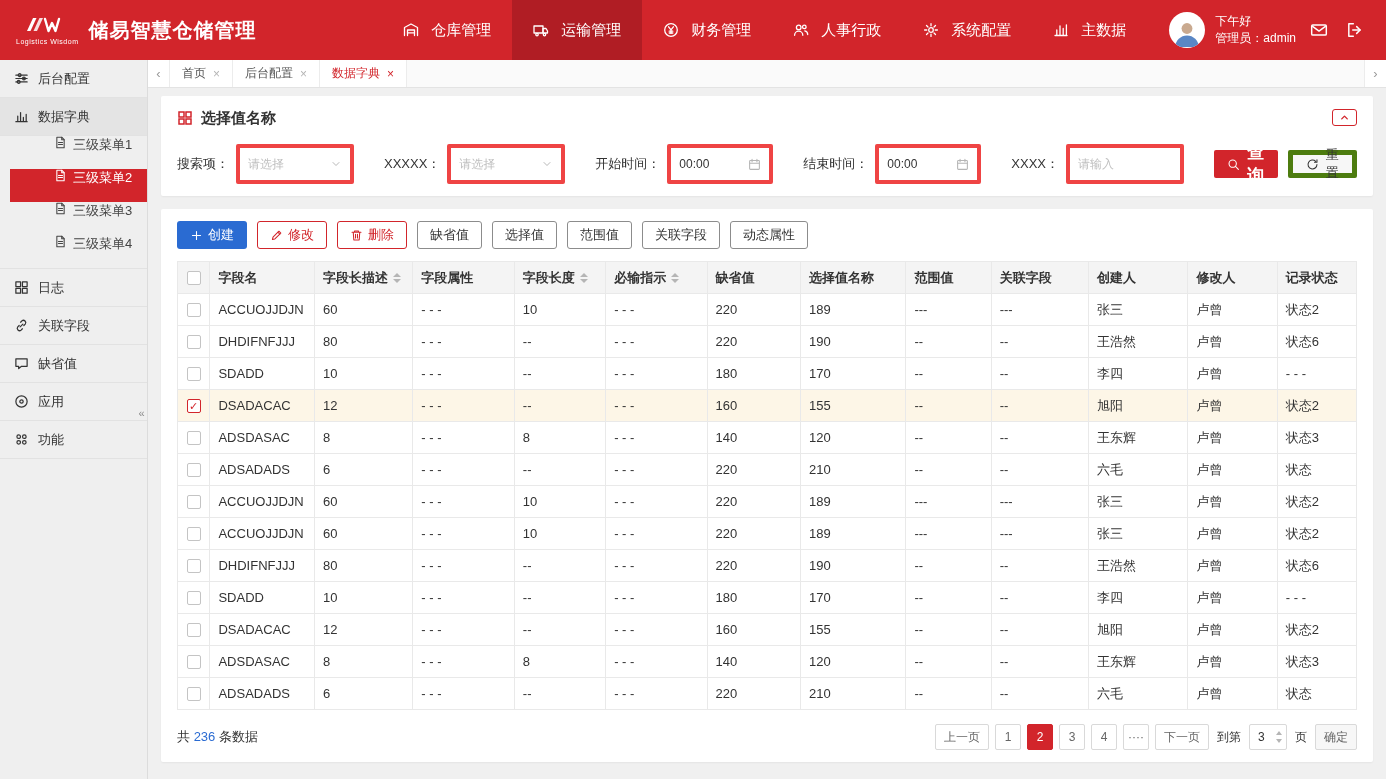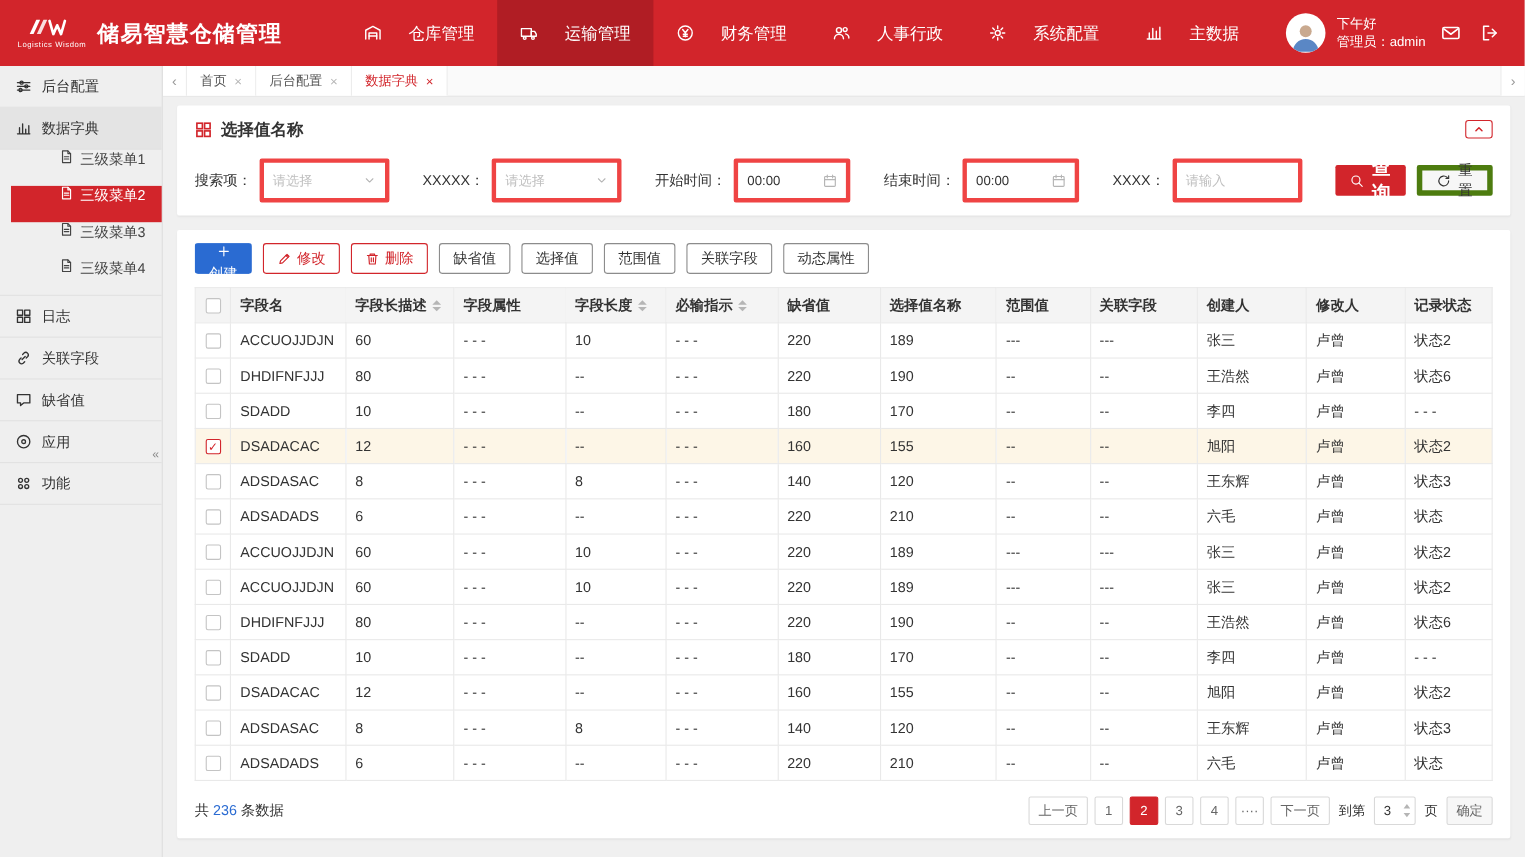--- a/index.html
+++ b/index.html
@@ -6,21 +6,21 @@
   html, body { width: 1386px; height: 779px; overflow: hidden; }
   body { font-family: "Liberation Sans", "DejaVu Sans", sans-serif; background: #f0f0f0; color: #333; }
   .icon { display: inline-flex; align-items: center; justify-content: center; line-height: 0; }
 
   
   .header { position: fixed; top: 0; left: 0; right: 0; height: 60px; background: #d2252b; display: flex; align-items: center; color: #fff; z-index: 30; }
   .logo { display: flex; flex-direction: column; align-items: center; justify-content: center; margin: 0 10px 0 16px; cursor: pointer; }
   .logo-sub { font-size: 7px; letter-spacing: .5px; color: #fff; margin-top: 1px; }
   .app-title { font-size: 20px; font-weight: bold; letter-spacing: 1px; white-space: nowrap; }
   .nav { display: flex; height: 100%; margin-left: auto; }
-  .nav-item { display: flex; align-items: center; gap: 24px; padding: 12px 21px; font-size: 15px; cursor: pointer; height: 100%; white-space: nowrap; }
+  .nav-item { display: flex; align-items: center; gap: 12px; padding: 12px 21px; font-size: 15px; cursor: pointer; height: 100%; white-space: nowrap; }
   .nav-item.active { background: #b01d24; }
   .user { display: flex; align-items: center; gap: 10px; padding: 0 18px 0 22px; }
   .avatar { width: 36px; height: 36px; border-radius: 50%; background: #fff; display: flex; align-items: flex-end; justify-content: center; overflow: hidden; cursor: pointer; flex: none; }
   .user-text { font-size: 12px; line-height: 1.4; white-space: nowrap; }
   .hicon { width: 26px; height: 26px; display: flex; align-items: center; justify-content: center; cursor: pointer; }
 
   
   .sidebar { position: fixed; top: 60px; left: 0; bottom: 0; width: 148px; background: #efefef; border-right: 1px solid #dcdcdc; font-size: 13px; z-index: 20; }
   .side-item { height: 38px; display: flex; align-items: center; gap: 9px; padding-left: 14px; border-bottom: 1px solid #e2e2e2; cursor: pointer; color: #333; }
   .side-item.parent-active { background: #e4e4e4; }
@@ -55,21 +55,21 @@
   .control.time { width: 106px; }
   .control.time .icon, .control.select .icon { color: #b5b5b5; }
   .control.text { width: 118px; }
   .fbtns { margin-left: auto; display: flex; gap: 10px; }
   .btn-search { background: #d2252b; color: #fff; border: none; height: 28px; padding: 0 13px; border-radius: 2px; display: flex; align-items: center; gap: 6px; font-size: 17px; font-weight: bold; cursor: pointer; font-family: inherit; }
   .btn-reset { background: #f7f7f7; border: 5px solid #4d7c0f; color: #333; height: 28px; padding: 0 13px; border-radius: 2px; display: flex; align-items: center; gap: 6px; font-size: 13px; cursor: pointer; font-family: inherit; }
 
   .card.main { margin-top: 13px; }
   .toolbar { display: flex; gap: 10px; }
   .btn { height: 28px; padding: 0 12px; border-radius: 3px; font-size: 13px; display: flex; align-items: center; gap: 5px; cursor: pointer; background: #fff; border: 1px solid transparent; font-family: inherit; }
-  .btn.primary { background: #2a6bd2; color: #fff; flex-direction: column; }
+  .btn.primary { background: #2a6bd2; color: #fff; }
   .btn.danger-outline { border-color: #d2252b; color: #d2252b; }
   .btn.plain { border-color: #8c8c8c; color: #333; }
 
   table { width: 100%; border-collapse: collapse; margin-top: 12px; table-layout: fixed; }
   th, td { border: 1px solid #e9e9e9; height: 32px; padding: 0 8px; font-size: 13px; text-align: left; white-space: nowrap; overflow: hidden; }
   th { background: #f4f4f4; font-weight: bold; color: #333; }
   td { color: #333; background: #fff; }
   tr.selected td { background: #fdf6e7; }
   .cb-col { width: 32px; text-align: center; padding: 0; }
   .cb { width: 14px; height: 14px; border: 1px solid #c4c4c4; border-radius: 2px; display: inline-flex; align-items: center; justify-content: center; background: #fff; cursor: pointer; font-size: 11px; vertical-align: middle; }

